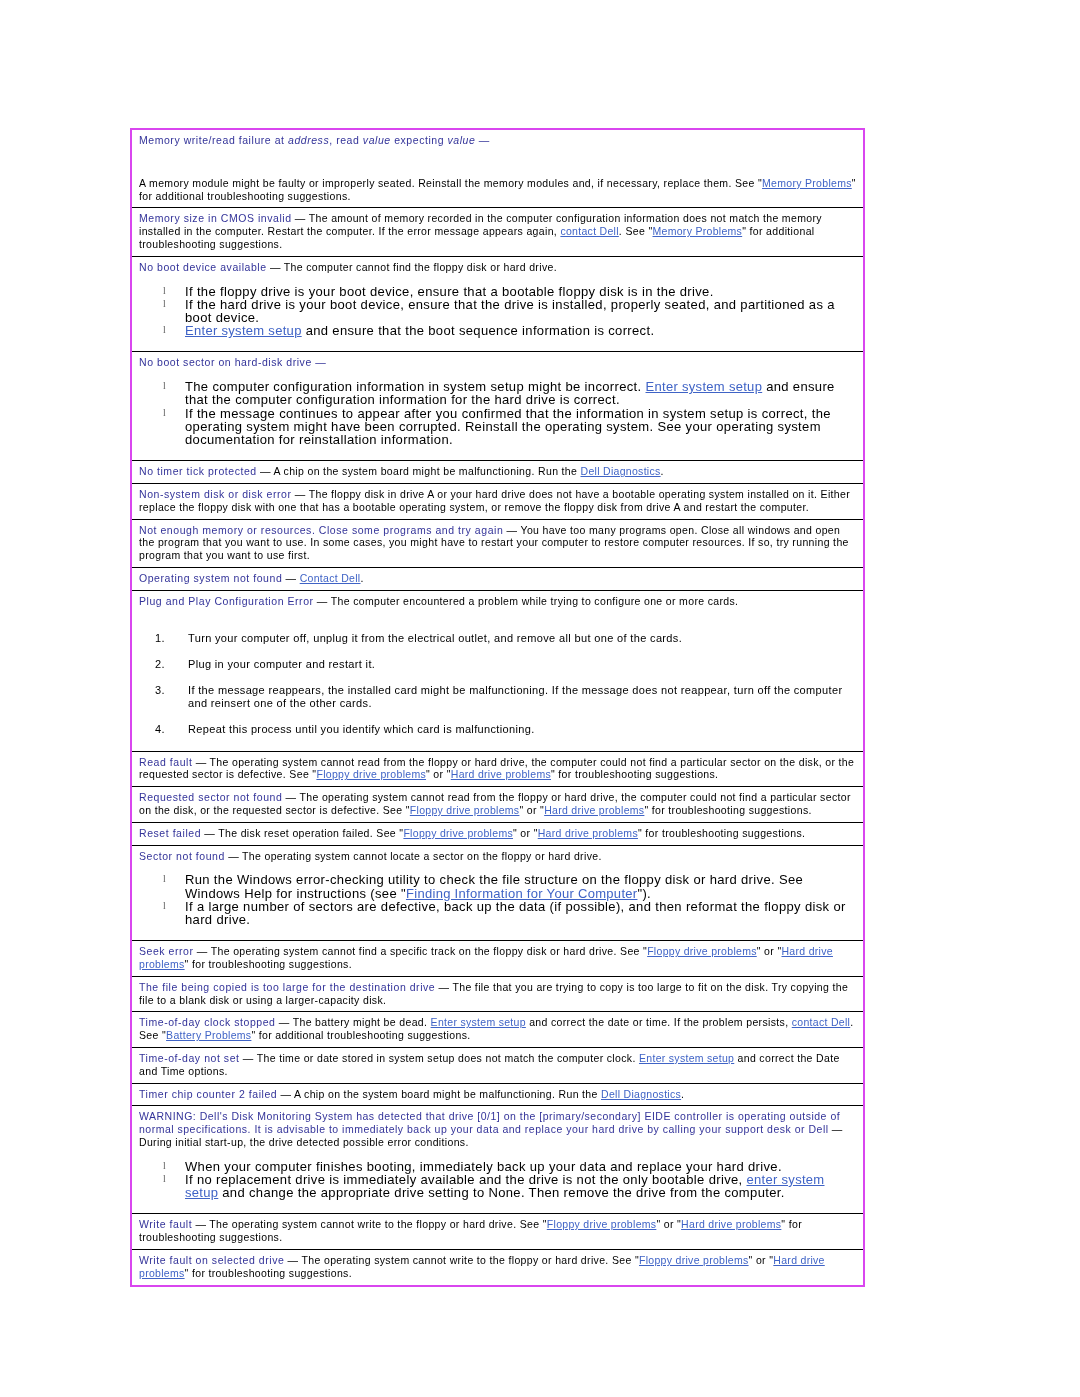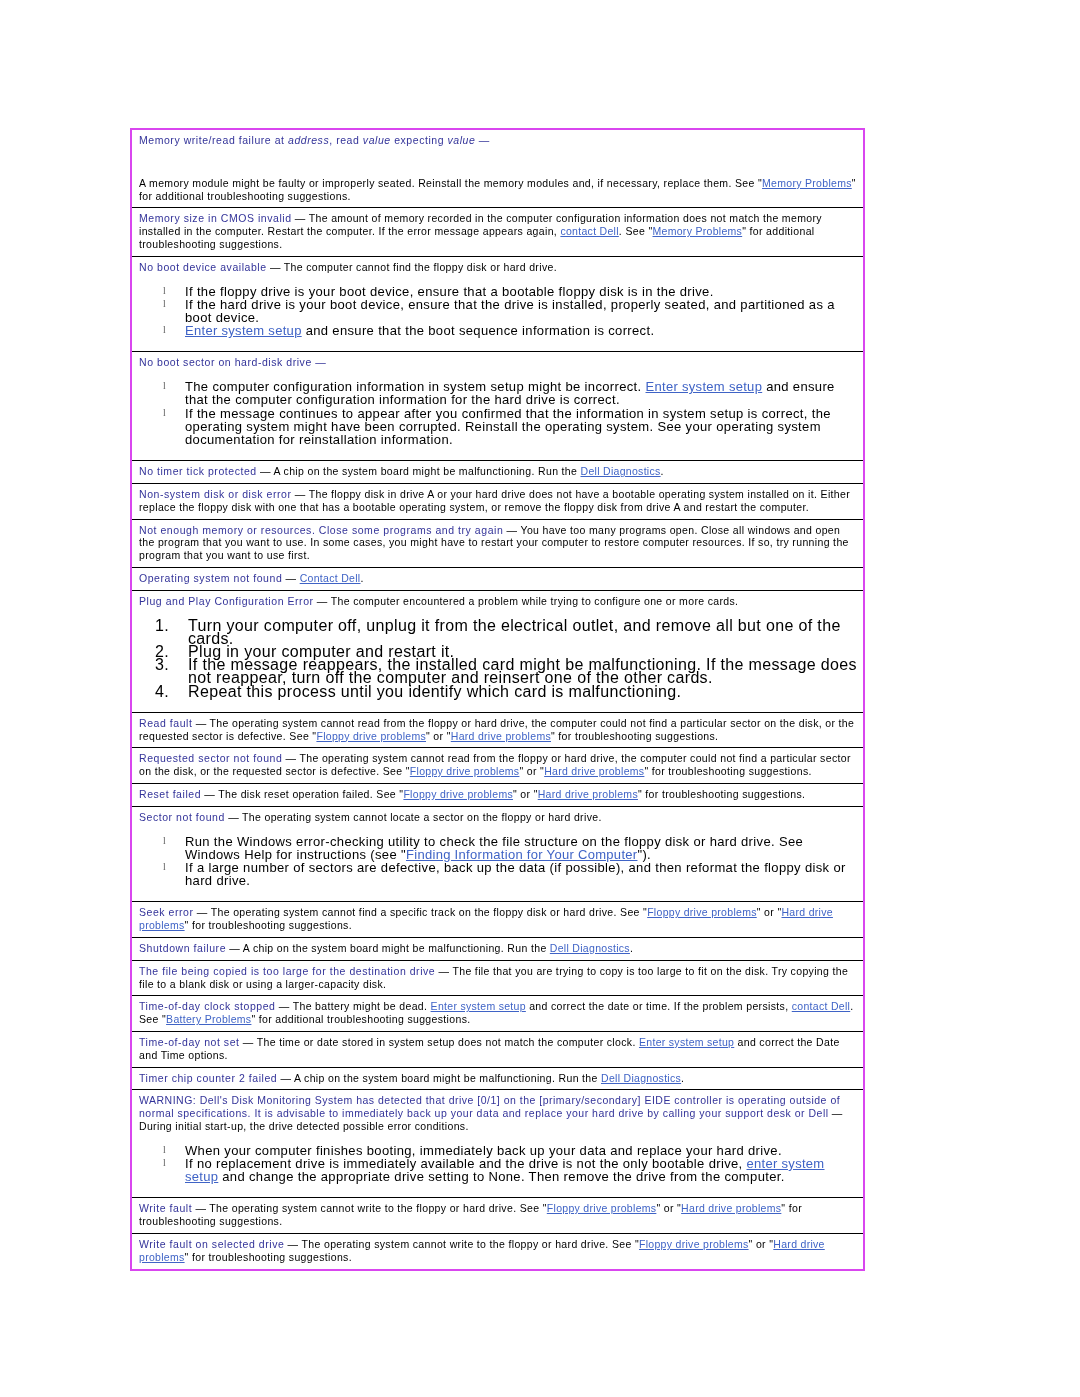--- a/index.html
+++ b/index.html
@@ -93,23 +93,24 @@
   ol.numbers {
     list-style: none;
     margin: 0;
     padding: 0 0 0 16px;
     counter-reset: plist;
   }
   ol.numbers > li {
     position: relative;
     padding-left: 33px;
     counter-increment: plist;
-    font-size: 16px;
+    font-size: 11px;
     line-height: 13.2px;
     letter-spacing: 0.35px;
+    margin-top: 13px;
   }
   ol.numbers > li::before {
     content: counter(plist) ".";
     position: absolute;
     left: 0;
     top: 0;
   }
   .warn-head {
     color: #333399;
     letter-spacing: 0.5px;
@@ -229,25 +230,20 @@
           <span class="spacer-tail"></span>
         </td>
       </tr>
 
       <tr class="msg-row">
         <td>
           <span class="term">Seek error</span><span> — </span><span>The operating system cannot find a specific track on the floppy disk or hard drive. See "</span><a class="doclink" href="#">Floppy drive problems</a><span>" or "</span><a class="doclink" href="#">Hard drive problems</a><span>" for troubleshooting suggestions.</span>
         </td>
       </tr>
 
-      <tr class="msg-row">
-        <td>
-          <span class="term">Shutdown failure</span><span> — </span><span>A chip on the system board might be malfunctioning. Run the </span><a class="doclink" href="#">Dell Diagnostics</a><span>.</span>
-        </td>
-      </tr>
 
       <tr class="msg-row">
         <td>
           <span class="term">The file being copied is too large for the destination drive</span><span> — </span><span>The file that you are trying to copy is too large to fit on the disk. Try copying the file to a blank disk or using a larger-capacity disk.</span>
         </td>
       </tr>
 
       <tr class="msg-row">
         <td>
           <span class="term">Time-of-day clock stopped</span><span> — </span><span>The battery might be dead. </span><a class="doclink" href="#">Enter system setup</a><span> and correct the date or time. If the problem persists, </span><a class="doclink" href="#">contact Dell</a><span>. See "</span><a class="doclink" href="#">Battery Problems</a><span>" for additional troubleshooting suggestions.</span>

